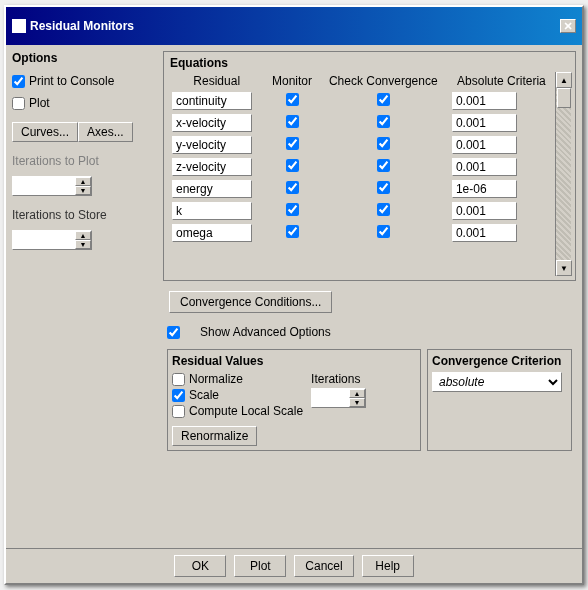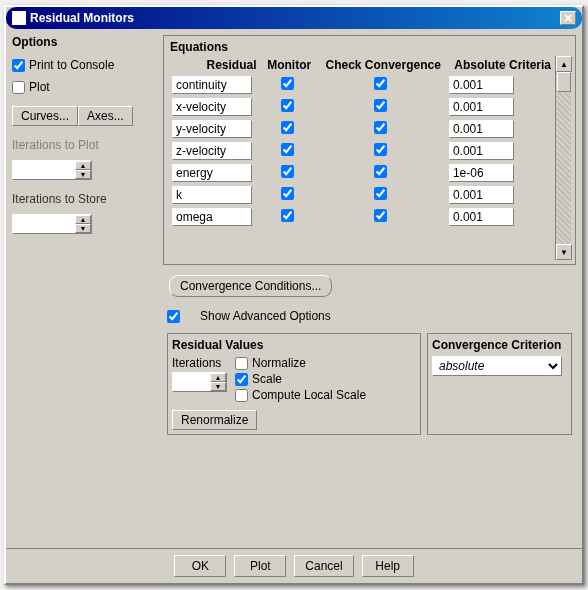--- a/index.html
+++ b/index.html
@@ -20,26 +20,25 @@
       border: 2px solid #808080;
       border-top: 2px solid #ffffff;
       border-left: 2px solid #ffffff;
       box-shadow: 2px 2px 4px rgba(0,0,0,0.5);
       display: flex;
       flex-direction: column;
     }
     .title-bar {
       background: linear-gradient(to right, #000080, #1084d0);
       color: white;
-      padding: 3px 6px;
+      padding: 19px 6px;
       display: flex;
       justify-content: space-between;
       align-items: center;
       height: 22px;
-      border-radius: 10px;
     }
     .title-bar-text {
       font-weight: bold;
       font-size: 12px;
       display: flex;
       align-items: center;
       gap: 4px;
     }
     .title-icon {
       width: 14px;
@@ -164,22 +163,22 @@
     }
     .equations-header {
       padding: 4px 6px 2px;
       font-weight: bold;
     }
     .equations-table {
       width: 100%;
       border-collapse: collapse;
     }
     .equations-table th {
-      text-align: right;
-      font-weight: bold;
+      text-align: center;
+      font-weight: normal;
       font-size: 12px;
       padding: 2px 4px;
       color: #000;
     }
     .equations-table td {
       padding: 2px 4px;
       font-size: 12px;
       margin-top: 28px;
     }
     .residual-cell input[type=text] {
@@ -199,21 +198,20 @@
       padding: 1px 3px;
       font-size: 12px;
       background: white;
     }
     .check-cell {
       text-align: center;
     }
     
     .convergence-btn {
       margin: 4px 4px 0;
-      border-radius: 9px;
     }
     .show-advanced-row {
       display: flex;
       align-items: center;
       gap: 20px;
       padding: 4px 4px;
     }
     .lower-panels {
       display: flex;
       gap: 6px;
@@ -481,43 +479,43 @@
         <input type="checkbox" checked="" style="">
         <label>Show Advanced Options</label>
       </div>
 
       <div class="lower-panels">
 
         <div class="residual-values-box">
           <div class="inner-label">Residual Values</div>
           <div class="iterations-row">
             <div>
-              <div class="iterations-label">Iterations</div>
-              <div class="spinbox" style="width:55px;">
-                <input type="text" style="width: 35px;">
-                <div class="spinbox-arrows">
-                  <div class="spin-arrow">▲</div>
-                  <div class="spin-arrow">▼</div>
-                </div>
-              </div>
-            </div>
-            <div>
               <div class="checkbox-row">
                 <input type="checkbox" style="">
                 <label>Normalize</label>
               </div>
               <div class="checkbox-row">
                 <input type="checkbox" checked="" style="">
                 <label>Scale</label>
               </div>
               <div class="checkbox-row">
                 <input type="checkbox" style="">
                 <label>Compute Local Scale</label>
               </div>
             </div>
+            <div>
+              <div class="iterations-label">Iterations</div>
+              <div class="spinbox" style="width:55px;">
+                <input type="text" style="width: 35px;">
+                <div class="spinbox-arrows">
+                  <div class="spin-arrow">▲</div>
+                  <div class="spin-arrow">▼</div>
+                </div>
+              </div>
+            </div>
           </div>
           <button class="win-btn renormalize-btn">Renormalize</button>
         </div>
 
         <div class="convergence-criterion-box">
           <div class="inner-label">Convergence Criterion</div>
           <select class="select-box">
             <option>absolute</option>
             <option>relative</option>
           </select>

